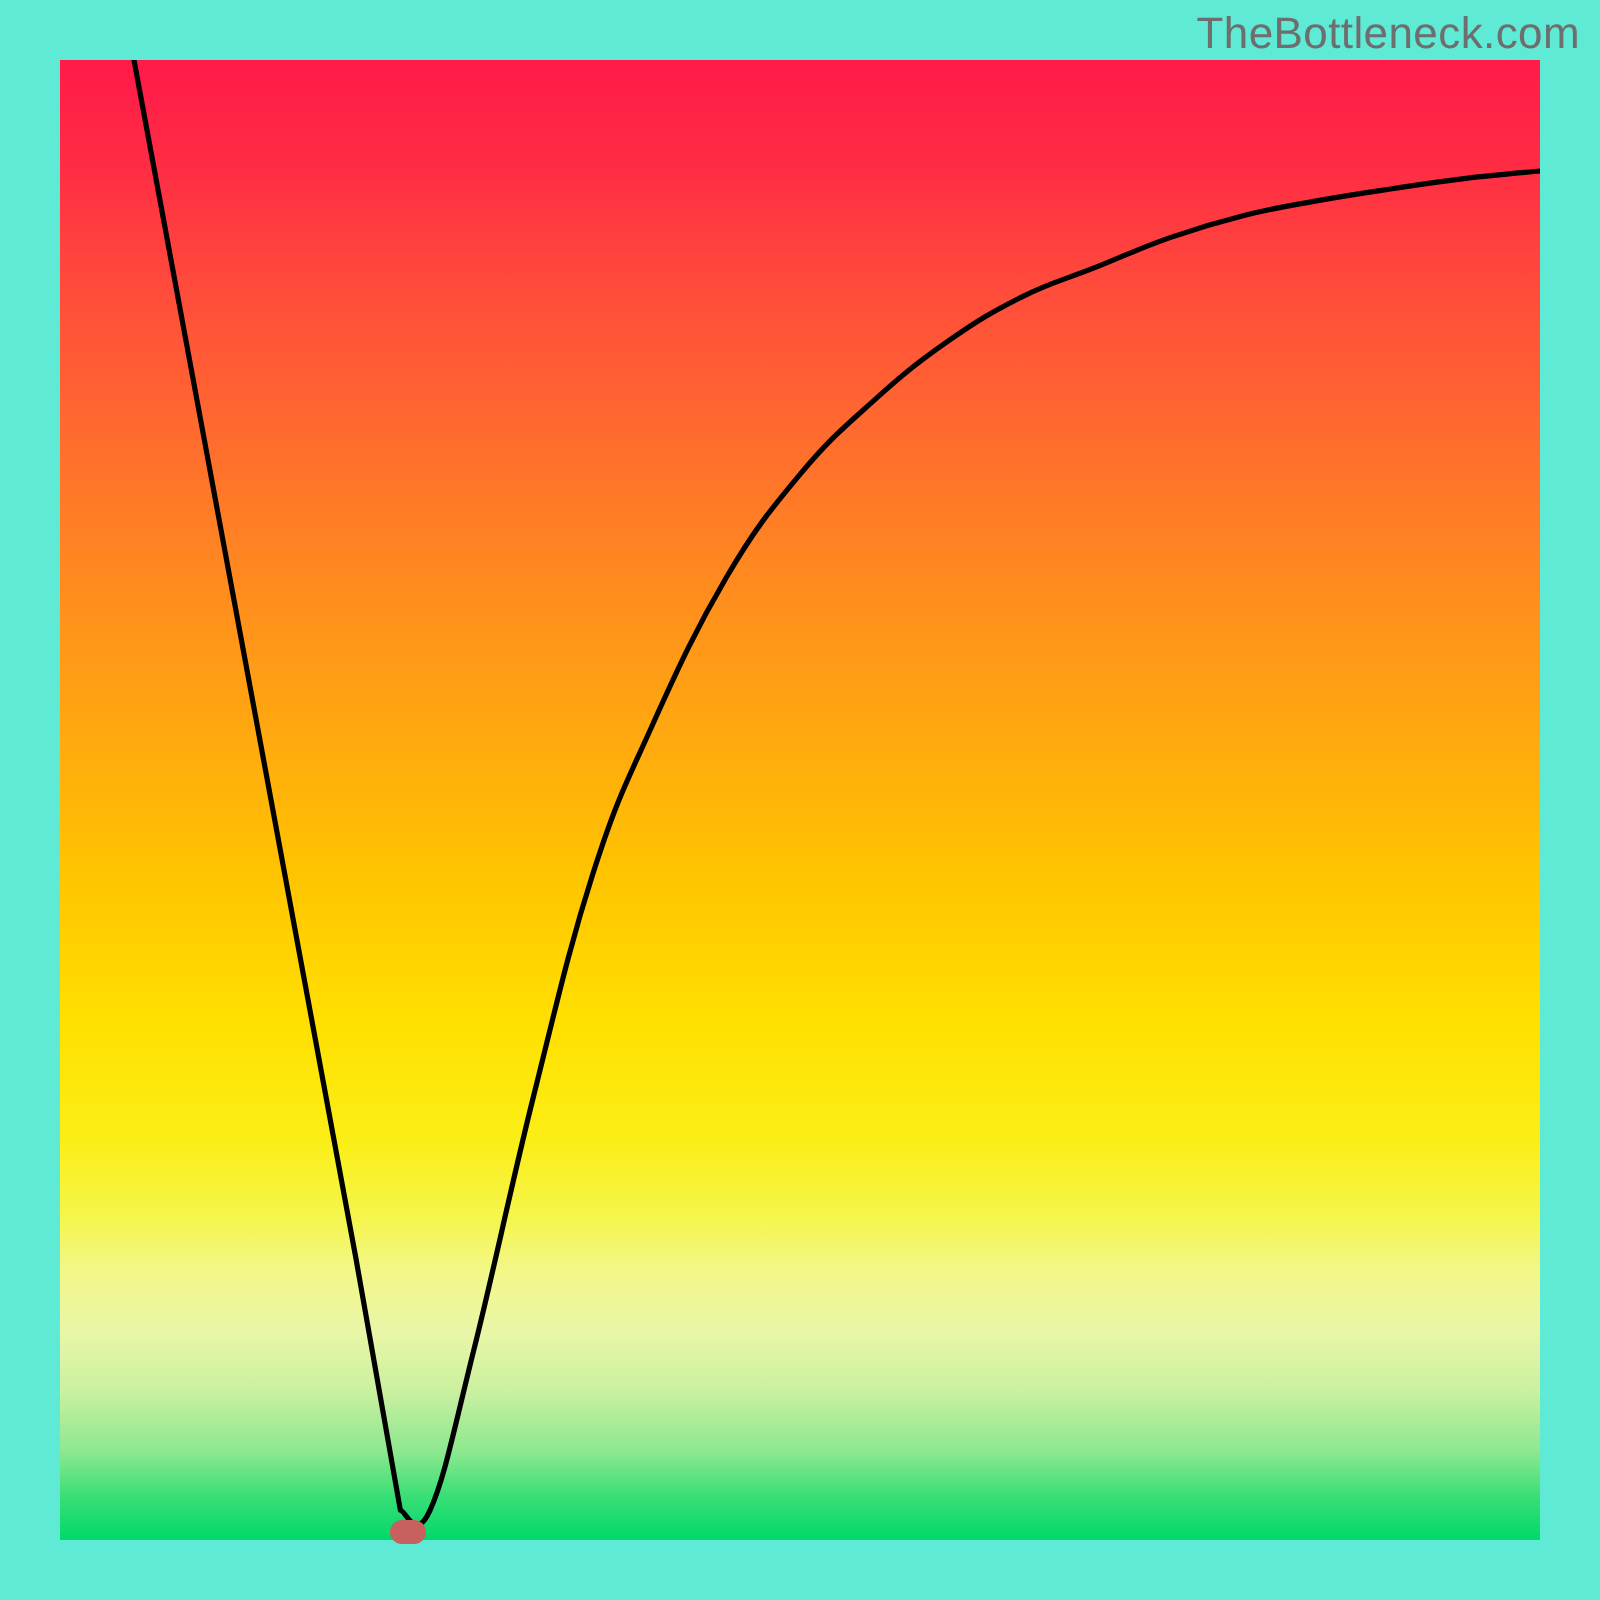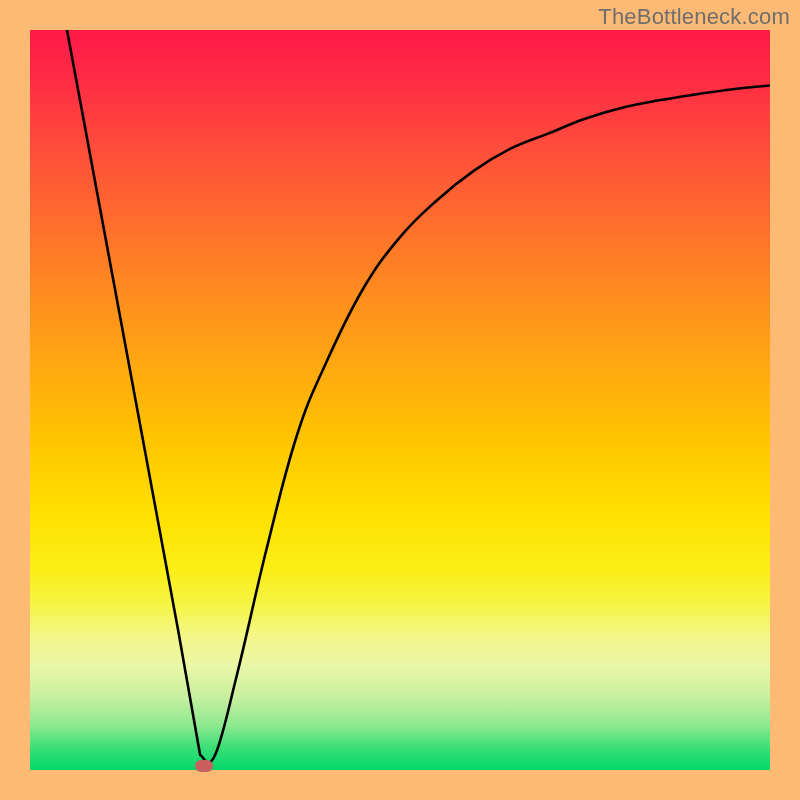--- a/index.html
+++ b/index.html
@@ -8,21 +8,21 @@
     width: 800px;
     height: 800px;
     overflow: hidden;
     background: #000;
     font-family: Arial, Helvetica, sans-serif;
   }
   .frame {
     position: relative;
     width: 800px;
     height: 800px;
-    background: #fdba74;
+    background: #5eead4;
   }
   .plot-area {
     position: absolute;
     left: 30px;
     top: 30px;
     width: 740px;
     height: 740px;
     background: linear-gradient(
       to bottom,
       #ff1a49 0%,

